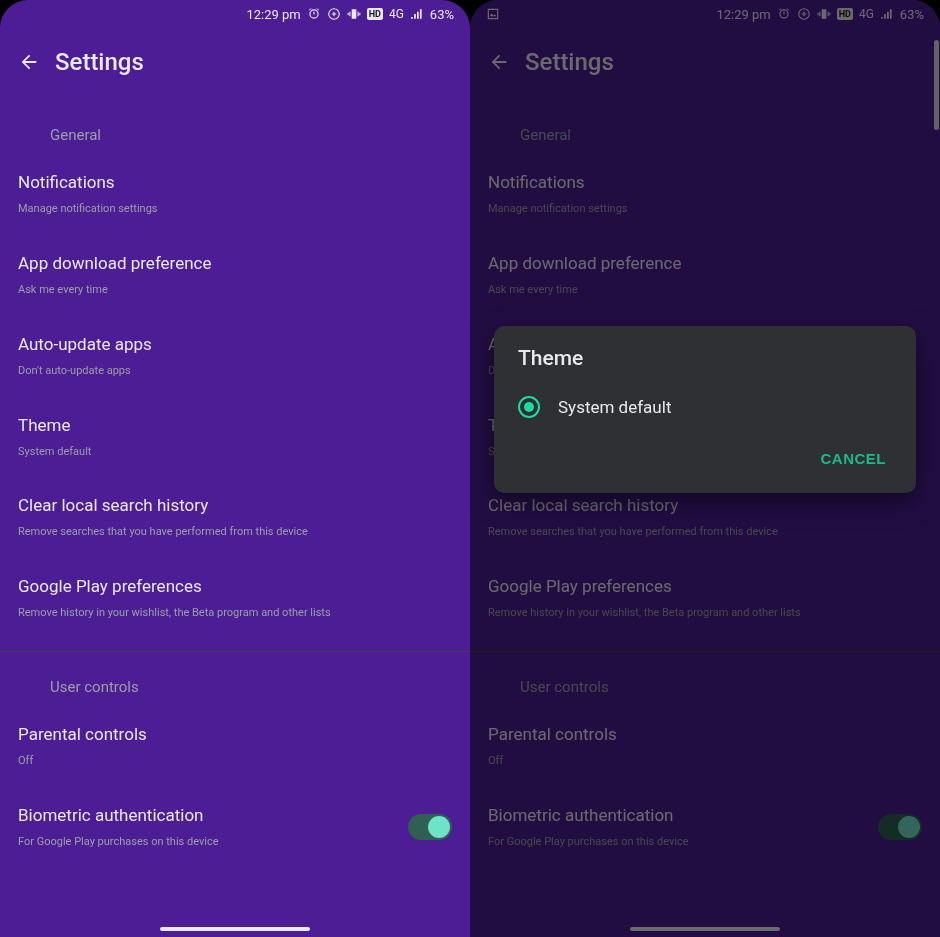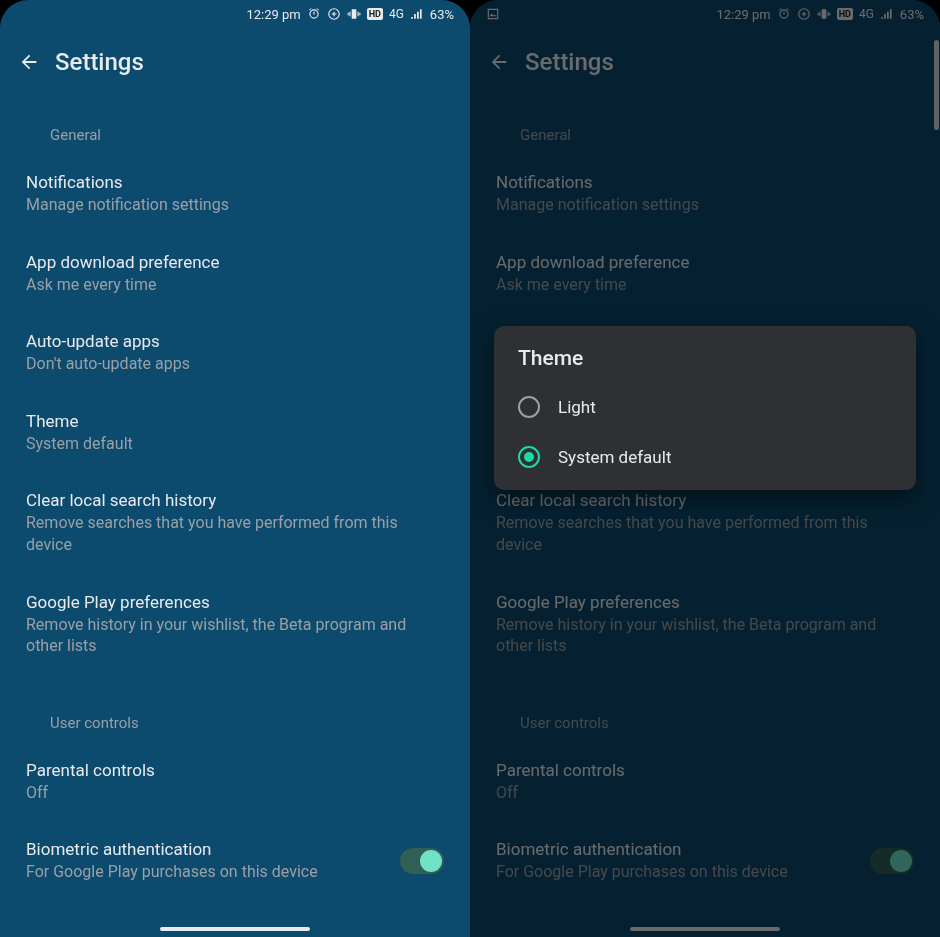--- a/index.html
+++ b/index.html
@@ -7,21 +7,21 @@
     width: 940px;
     height: 937px;
     display: flex;
     font-family: -apple-system, Roboto, "Segoe UI", sans-serif;
     background: #000;
     overflow: hidden;
   }
   .phone {
     width: 470px;
     height: 937px;
-    background: #0c4a6e;
+    background: #4c1d95;
     position: relative;
     overflow: hidden;
     border-radius: 28px 28px 0 0;
   }
   .statusbar {
     height: 28px;
     display: flex;
     align-items: center;
     justify-content: flex-end;
     padding: 0 16px;
@@ -48,37 +48,38 @@
     font-size: 24px;
     font-weight: 500;
   }
   .section-header {
     color: #9aa0a6;
     font-size: 15px;
     padding: 26px 18px 10px 18px;
     margin-left: 32px;
   }
   .row {
-    padding: 18px 26px;
+    padding: 18px 18px;
     cursor: pointer;
     display: flex;
     align-items: center;
     justify-content: flex-end;
     gap: 12px;
   }
   .row-text { flex: 1; display: flex; flex-direction: column; gap: 2px; }
   .row-title {
     color: #e8eaed;
     font-size: 17px;
     font-weight: 400;
   }
   .row-sub {
     color: #9aa0a6;
-    font-size: 16px;
+    font-size: 11px;
     line-height: 1.35;
+    margin-top: 8px;
   }
   .divider {
     border-top: 1px solid #3c4043;
     margin-top: 12px;
   }
   .toggle {
     width: 44px; height: 26px;
     border-radius: 14px;
     background: #2f5f55;
     position: relative;
@@ -398,21 +399,20 @@
     <div class="toggle"></div>
   </div>
 
   <div class="navbar"></div>
 
   <div class="dim-overlay"></div>
 
   <div class="dialog">
     <div class="dialog-title">Theme</div>
     <div class="radio-row">
-      <span class="radio"></span>
-      <span class="radio-label">Light</span>
-    </div>
-    <div class="radio-row">
       <span class="radio selected"></span>
       <span class="radio-label">System default</span>
     </div>
+    <div class="dialog-actions">
+      <button class="cancel-btn">CANCEL</button>
+    </div>
   </div>
 </div>
 
 </body></html>

